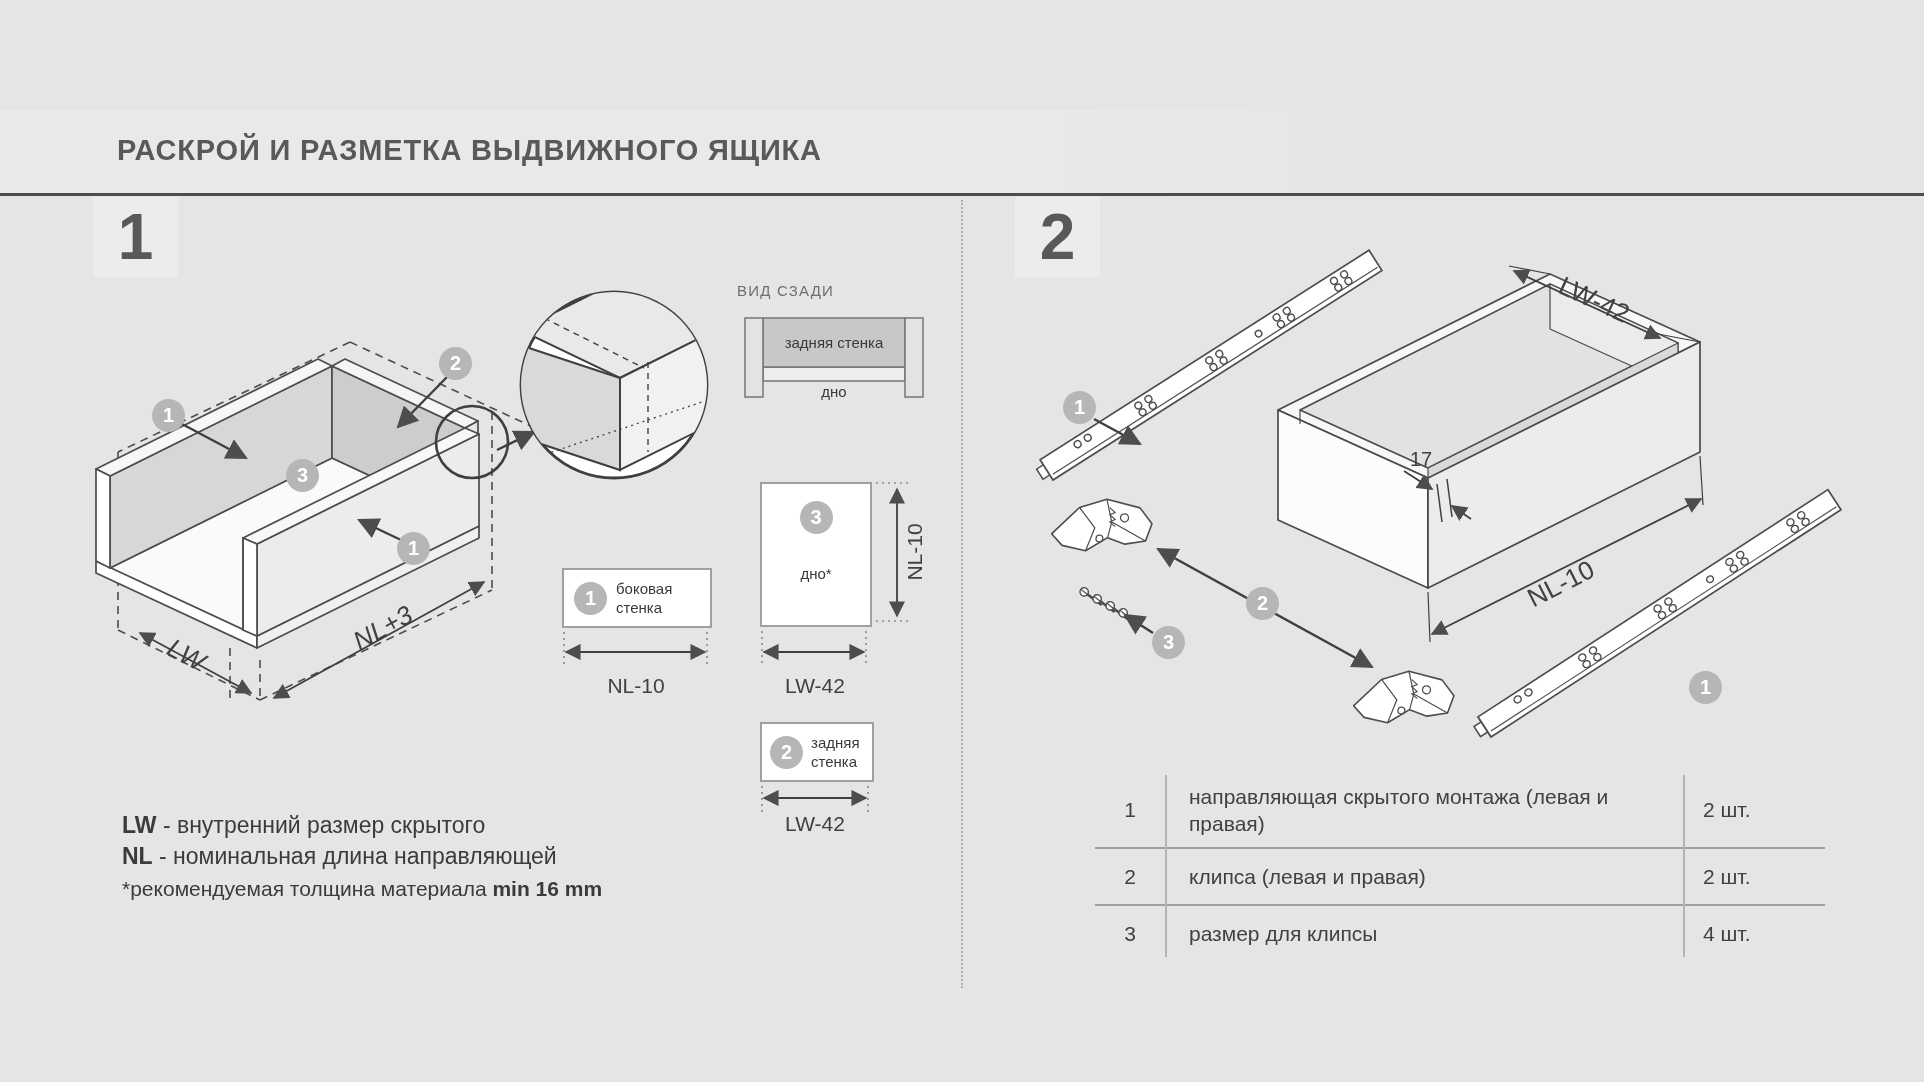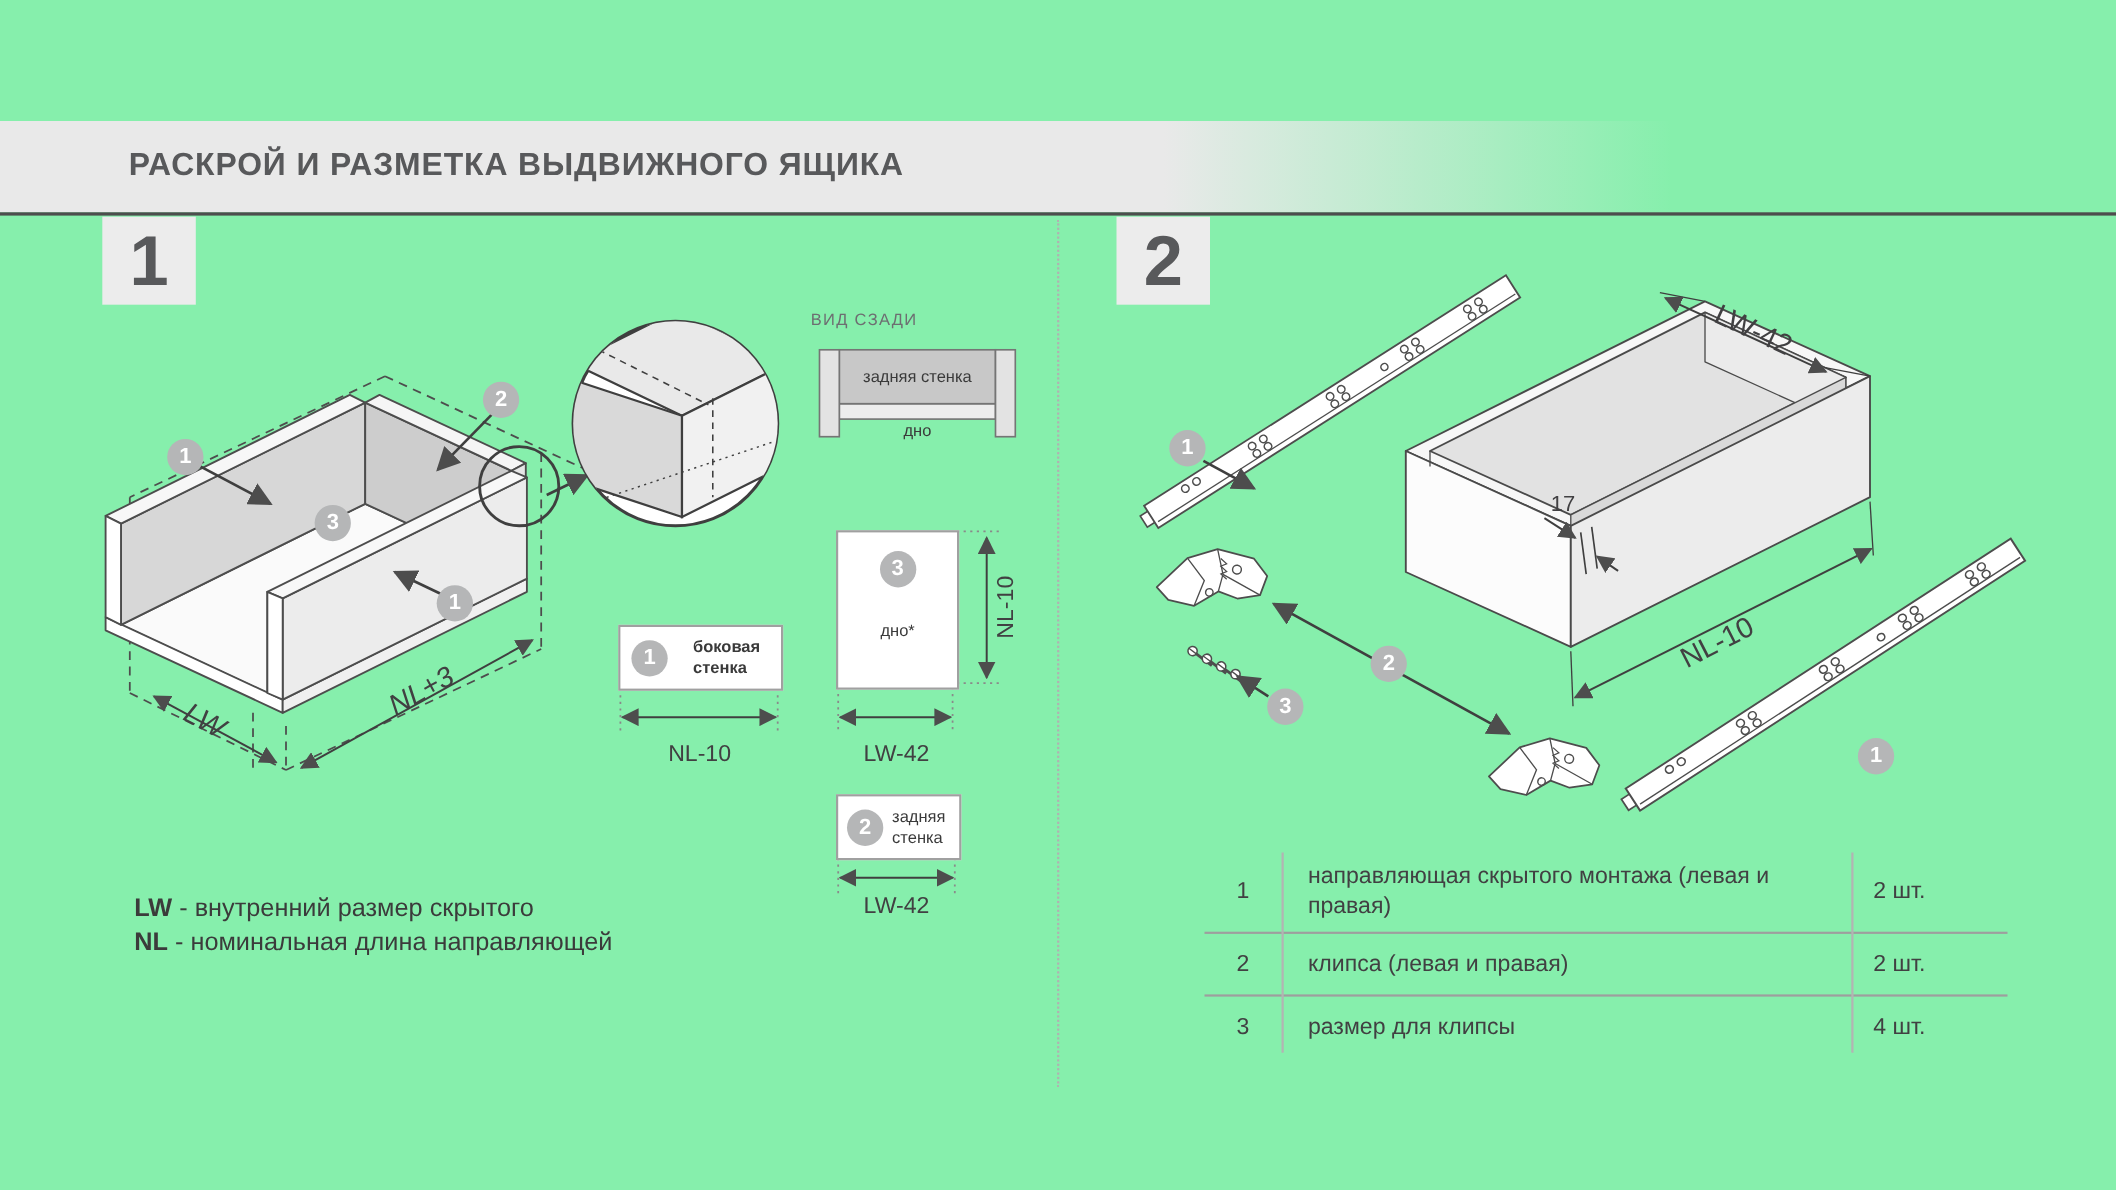--- a/index.html
+++ b/index.html
@@ -1,16 +1,16 @@
 <!DOCTYPE html>
 <html><head>
 <meta charset="utf-8">
 <style>
   html,body{margin:0;padding:0;background:#fff;}
-  .page{position:relative;width:1924px;height:1082px;background:#86efac;overflow:hidden;
+  .page{position:relative;width:1924px;height:1082px;background:#e5e5e5;overflow:hidden;
         font-family:"Liberation Sans","DejaVu Sans",sans-serif;color:#414042;}
   .abs{position:absolute;}
   .header-bar{left:0;top:110px;width:1924px;height:83px;
       background:linear-gradient(to right,#e9e9e9 0%,#e9e9e9 55%,rgba(233,233,233,0) 79%);
       border-bottom:3px solid #4d4d4d;}
   .page-title{left:117px;top:134px;font-size:29px;font-weight:bold;color:#58595b;letter-spacing:.8px;}
   .secbox{width:85px;height:80px;background:#ececec;display:flex;align-items:center;justify-content:center;
       font-size:64px;font-weight:bold;color:#58595b;}
   .divider{left:961px;top:200px;height:788px;width:0;border-left:2px dotted #b1b1b1;}
   .badge{width:33px;height:33px;border-radius:50%;background:#b5b6b7;color:#fff;
@@ -248,21 +248,21 @@
     </div>
 
   <div class="abs rv-title" style="left:737px;top:282px;">ВИД СЗАДИ</div>
   <div class="abs rv-label" style="left:763px;top:334px;width:142px;">задняя стенка</div>
   <div class="abs rv-label" style="left:763px;top:383px;width:142px;">дно</div>
 
   <div class="abs partbox" style="left:562px;top:568px;width:146px;height:56px;">
     <div class="badge badge-sm" style="margin-left:10px;">
         <span>1</span>
       </div>
-    <div class="partlabel" style="margin-left:23px;width:78px;font-weight:bold;">боковая стенка</div>
+    <div class="partlabel" style="margin-left:9px;width:78px;">боковая стенка</div>
   </div>
   <div class="abs partbox" style="left:760px;top:482px;width:108px;height:141px;flex-direction:column;justify-content:flex-start;">
     <div class="badge badge-sm" style="margin-top:17px;">
         <span>3</span>
       </div>
     <div class="partlabel" style="margin-top:30px;">дно*</div>
   </div>
   <div class="abs partbox" style="left:760px;top:722px;width:110px;height:56px;">
     <div class="badge badge-sm" style="margin-left:8px;">
         <span>2</span>
@@ -279,20 +279,23 @@
   <div class="abs dim-iso2" style="left:1594px;top:300px;transform:translate(-50%,-50%) rotate(25deg);">LW-42</div>
   <div class="abs dim-iso2" style="left:1561px;top:584px;transform:translate(-50%,-50%) rotate(-27deg);">NL-10</div>
   <div class="abs dim" style="left:1421px;top:459px;transform:translate(-50%,-50%);font-size:20px;">17</div>
 
   <div class="abs legend-line" style="left:122px;top:812px;">
     <b>LW</b><span> - внутренний размер скрытого</span>
   </div>
   <div class="abs legend-line" style="left:122px;top:843px;">
     <b>NL</b><span> - номинальная длина направляющей</span>
   </div>
+  <div class="abs footnote" style="left:122px;top:877px;">
+    <span>*рекомендуемая толщина материала </span><b>min 16 mm</b>
+  </div>
 
   <div class="abs tbl">
     <div class="vline" style="left:70px;"></div>
     <div class="vline" style="left:588px;"></div>
     <div class="tbl-row" style="height:74px;">
       <div class="cell-num">1</div>
       <div class="cell-desc">направляющая скрытого монтажа (левая и правая)</div>
       <div class="cell-qty">2 шт.</div>
     </div>
     <div class="tbl-row" style="height:55px;">

